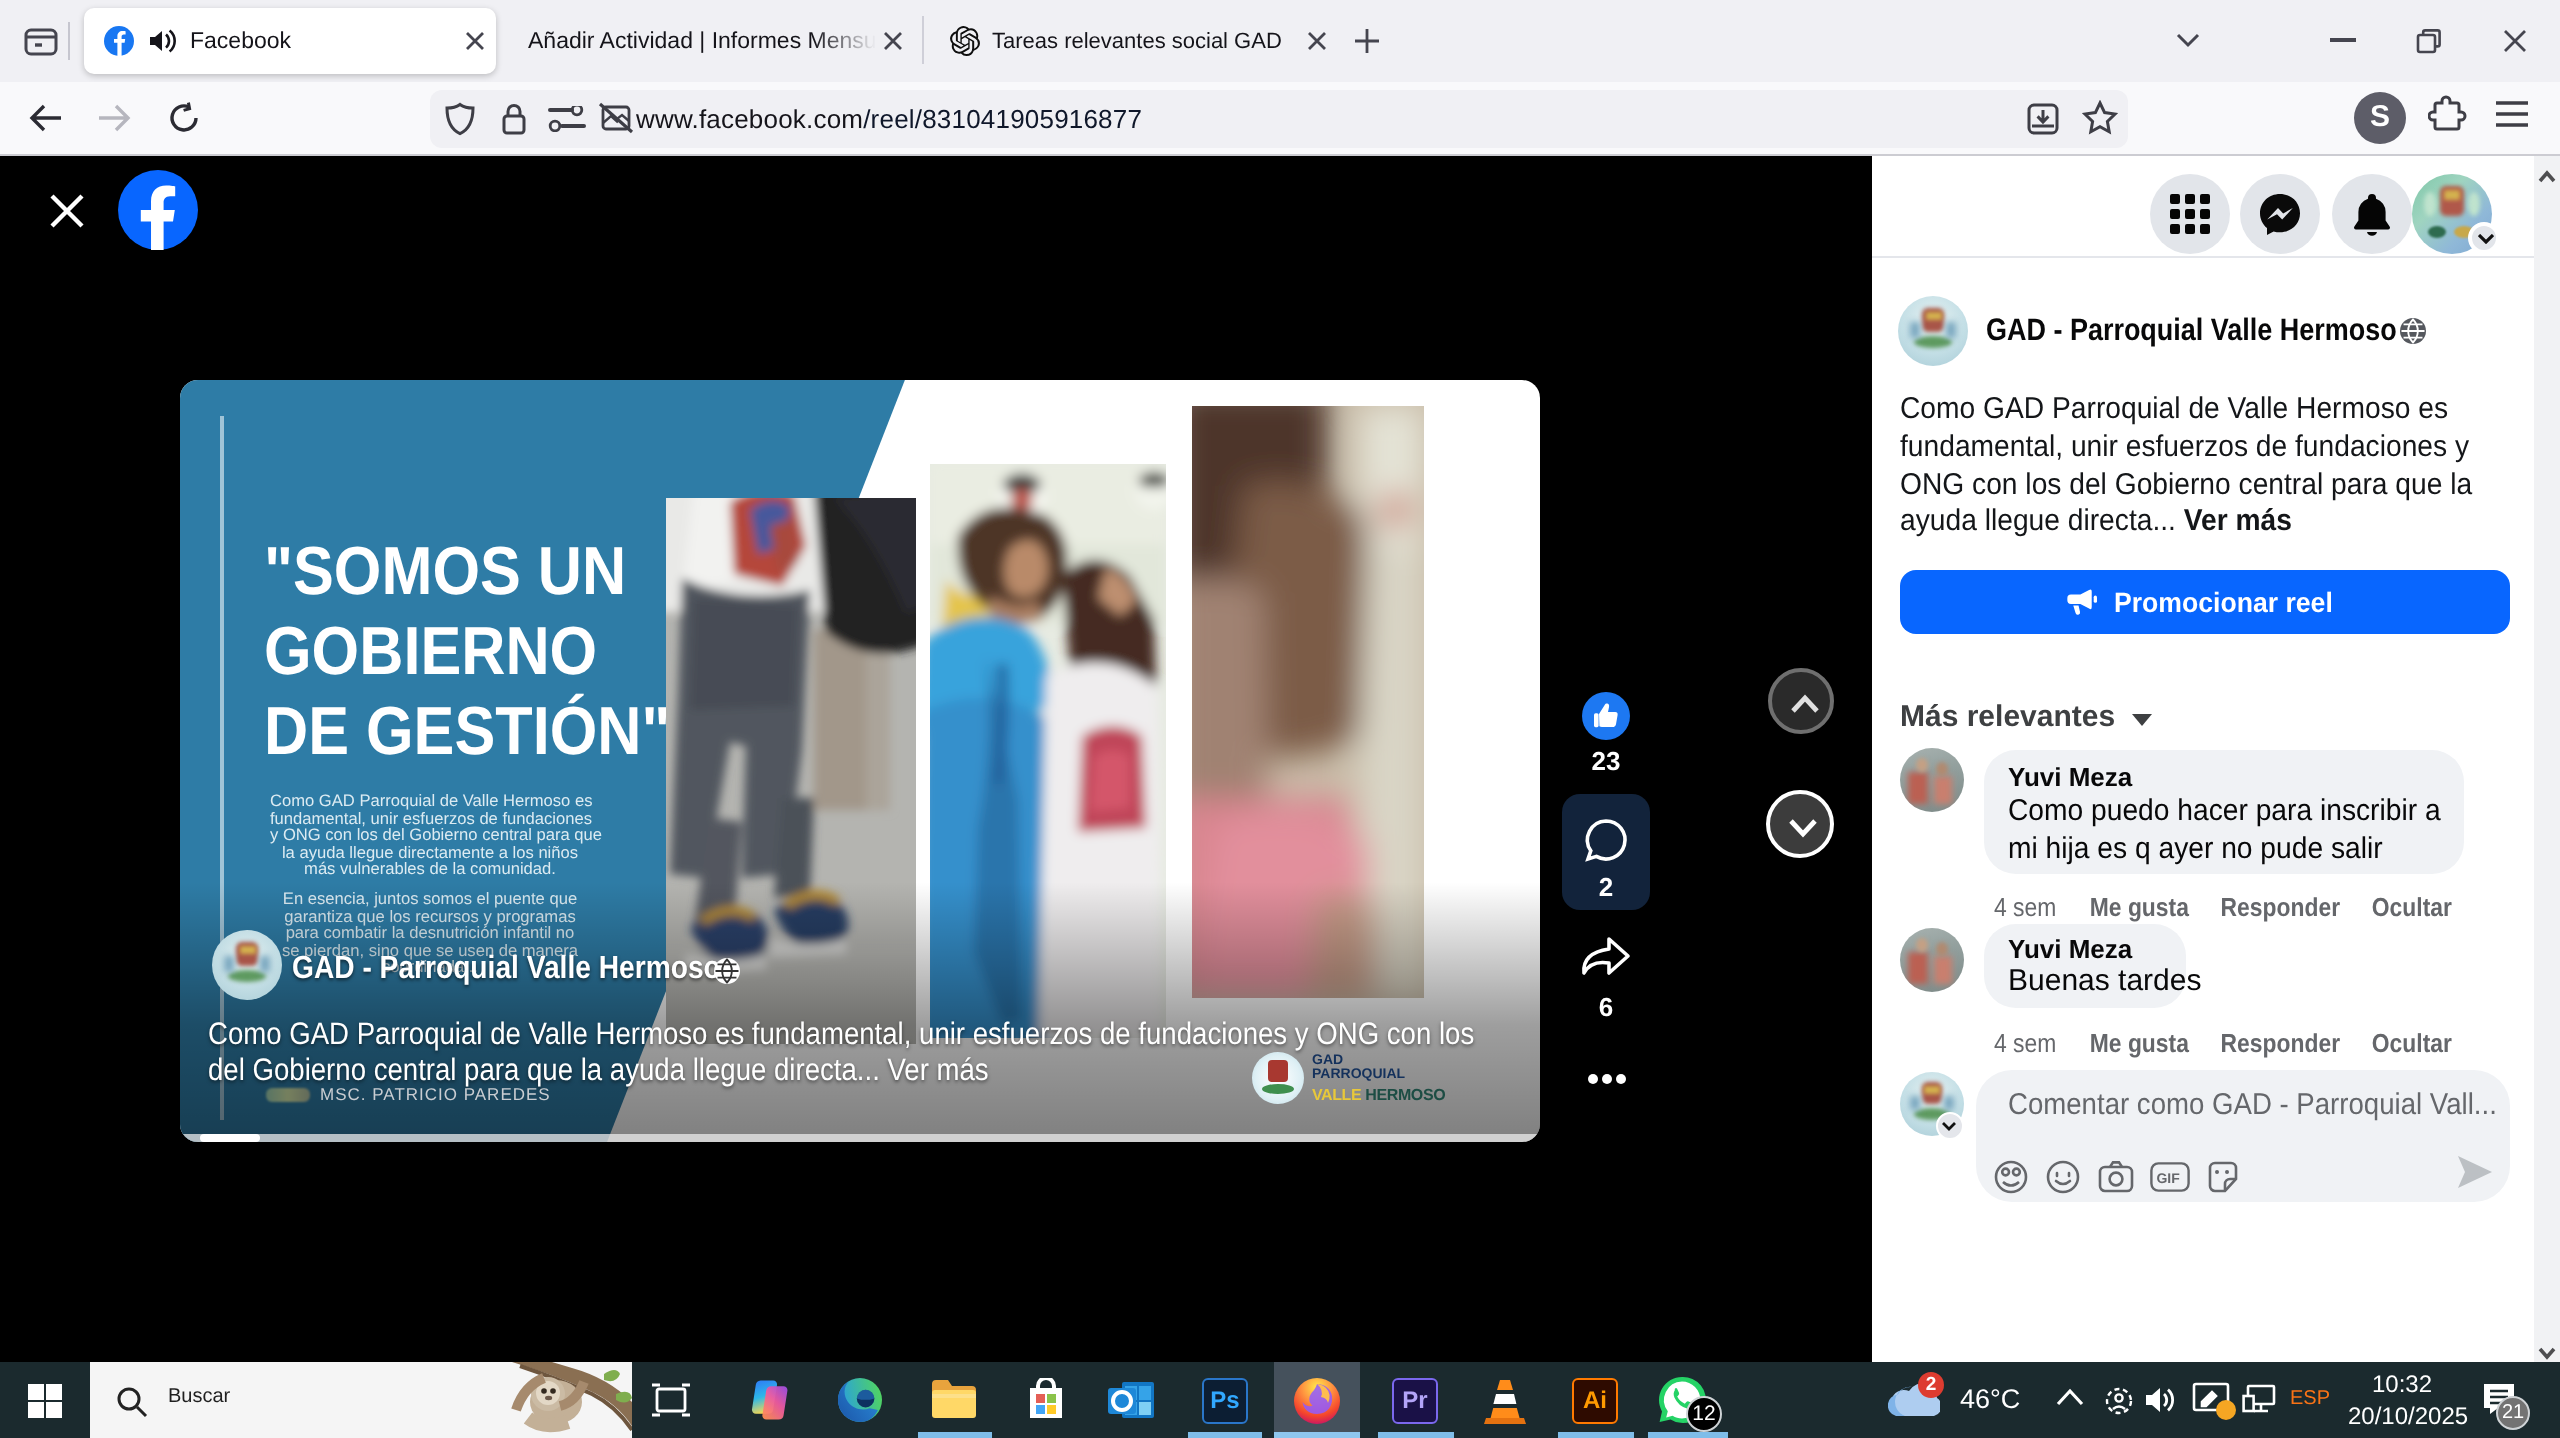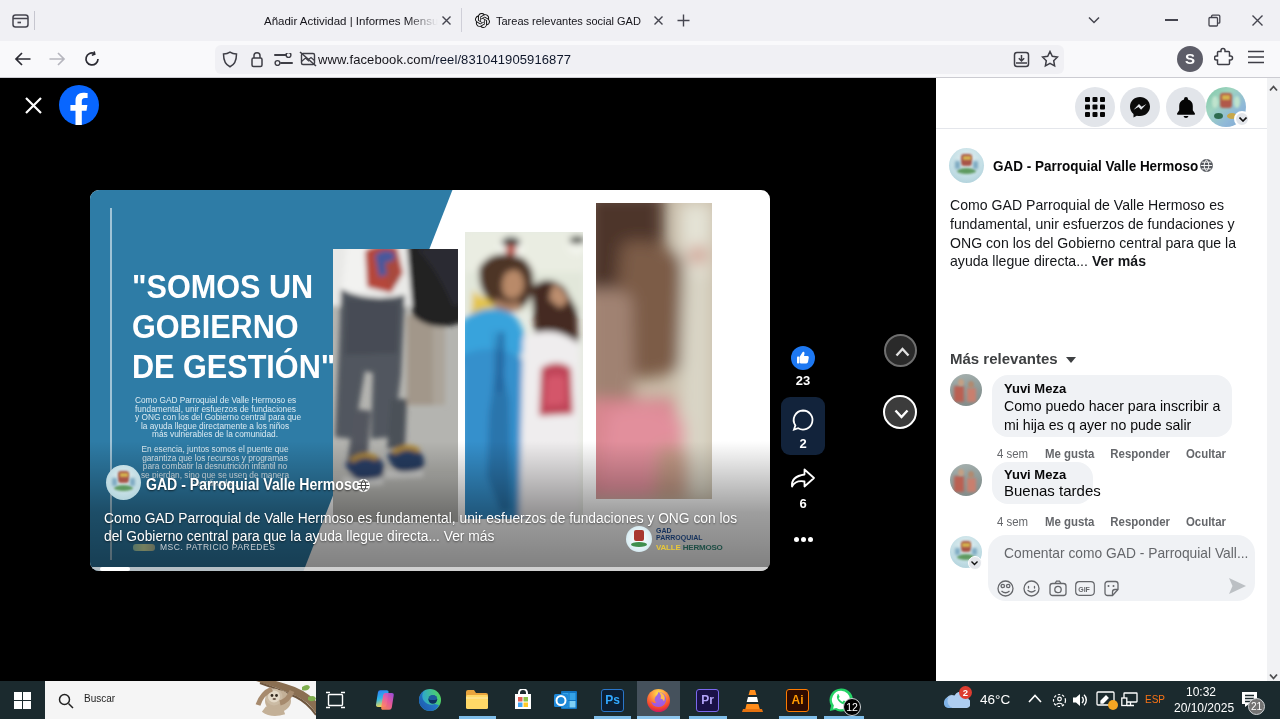--- a/index.html
+++ b/index.html
@@ -27,20 +27,34 @@
 <body>
 
 <div id="tabbar" class="abs">
 
   <svg class="abs" style="left:12px;top:13px" width="17" height="16" viewBox="0 0 17 16" fill="none" stroke="#45454f" stroke-width="1.5">
     <rect x="1" y="2" width="15" height="12" rx="2.5"></rect>
     <path d="M1 5.5 H16"></path>
     <path d="M5.5 9.5 H9" stroke-width="1.7"></path>
   </svg>
 
+  <div id="tab1" class="abs">
+    <svg class="abs" style="left:10px;top:9px" width="15" height="15" viewBox="0 0 15 15">
+      <circle cx="7.5" cy="7.5" r="7.5" fill="#1877f2"></circle>
+      <path d="M10.3 7.8 L10.6 5.9 H8.8 V4.7 c0-.55.27-1.08 1.13-1.08 h.87 V2.0 C10.8 1.92 10 1.85 9.3 1.85 c-1.6 0-2.6.95-2.6 2.66 V5.9 H5.0 v1.9 h1.7 V15 h2.1 V7.8 Z" fill="#fff" transform="translate(0,0.6)"></path>
+    </svg>
+    <svg class="abs" style="left:32px;top:10px" width="14" height="13" viewBox="0 0 14 13" fill="#15141a">
+      <path d="M1 4.5 H3.5 L7 1.5 V11.5 L3.5 8.5 H1 Z"></path>
+      <path d="M9 3.2 A4.4 4.4 0 0 1 9 9.8 M10.8 1.2 A6.8 6.8 0 0 1 10.8 11.8" stroke="#15141a" stroke-width="1.3" fill="none"></path>
+    </svg>
+    <div class="abs tabtxt" style="left:53px;top:11px;width:130px;font-size:11.5px">Facebook</div>
+    <svg class="abs" style="left:190px;top:11px" width="11" height="11" viewBox="0 0 11 11" stroke="#45454f" stroke-width="1.4">
+      <path d="M1.5 1.5 L9.5 9.5 M9.5 1.5 L1.5 9.5"></path>
+    </svg>
+  </div>
   <div id="tabsep" class="abs"></div>
 
   <div class="abs tabtxt" style="left:264px;top:15px;width:174px;font-size:11.5px;-webkit-mask-image:linear-gradient(90deg,#000 82%,transparent)">Añadir Actividad | Informes Mensual</div>
   <svg class="abs" style="left:441px;top:15px" width="11" height="11" viewBox="0 0 11 11" stroke="#45454f" stroke-width="1.4">
     <path d="M1.5 1.5 L9.5 9.5 M9.5 1.5 L1.5 9.5"></path>
   </svg>
   <div class="abs" style="left:461px;top:8px;width:1px;height:24px;background:#cfcfd8"></div>
 
   <svg class="abs" style="left:475px;top:13px" width="15" height="15" viewBox="0 0 24 24" fill="#0f0f0f">
     <path d="M22.28 9.82a5.98 5.98 0 0 0-.52-4.91 6.05 6.05 0 0 0-6.51-2.9A6.07 6.07 0 0 0 4.98 4.18a5.98 5.98 0 0 0-4 2.9 6.05 6.05 0 0 0 .75 7.1 5.98 5.98 0 0 0 .51 4.91 6.05 6.05 0 0 0 6.51 2.9A5.98 5.98 0 0 0 13.26 24a6.06 6.06 0 0 0 5.77-4.21 5.99 5.99 0 0 0 4-2.9 6.06 6.06 0 0 0-.75-7.07zm-9.02 12.61a4.48 4.48 0 0 1-2.88-1.04l.14-.08 4.78-2.76a.79.79 0 0 0 .39-.68v-6.74l2.02 1.17a.07.07 0 0 1 .04.05v5.58a4.5 4.5 0 0 1-4.49 4.5zm-9.66-4.13a4.47 4.47 0 0 1-.54-3.01l.14.09 4.78 2.76a.77.77 0 0 0 .78 0l5.84-3.37v2.33a.08.08 0 0 1-.03.06L9.74 19.95a4.5 4.5 0 0 1-6.14-1.65zM2.34 7.9a4.49 4.49 0 0 1 2.37-1.97v5.68a.77.77 0 0 0 .39.67l5.81 3.36-2.02 1.17a.08.08 0 0 1-.07 0L4 14.02A4.5 4.5 0 0 1 2.34 7.9zm16.6 3.86-5.83-3.39 2.02-1.16a.07.07 0 0 1 .07 0l4.83 2.79a4.49 4.49 0 0 1-.68 8.1v-5.68a.79.79 0 0 0-.41-.66zm2.01-3.02-.14-.09-4.77-2.78a.78.78 0 0 0-.79 0L9.41 9.23V6.9a.07.07 0 0 1 .03-.06l4.83-2.78a4.5 4.5 0 0 1 6.68 4.66zm-12.64 4.16-2.02-1.17a.08.08 0 0 1-.04-.06V6.1a4.5 4.5 0 0 1 7.38-3.45l-.14.08-4.78 2.76a.79.79 0 0 0-.39.68zm1.1-2.37 2.6-1.5 2.6 1.5v3l-2.6 1.5-2.6-1.5z"></path>
@@ -349,20 +363,28 @@
     <div class="abs" style="left:6px;top:13px;width:5px;height:8px;background:#7ba8c0;filter:blur(1.5px)"></div>
     <div class="abs" style="left:24px;top:13px;width:5px;height:8px;background:#7ba8c0;filter:blur(1.5px)"></div>
   </div>
   <div class="abs" style="left:993px;top:79px;font-size:15.5px;font-weight:bold;color:#080809;transform:scaleX(0.87);transform-origin:left top">GAD - Parroquial Valle Hermoso</div>
   <svg class="abs" style="left:1200px;top:81px" width="13" height="13" viewBox="0 0 14 14">
     <circle cx="7" cy="7" r="7" fill="#55585e"></circle>
     <path d="M7 .8 q2.6 2.6 2.6 6.2 T7 13.2 Q4.4 10.6 4.4 7 T7 .8 Z M.8 7 h12.4 M1.9 3.4 h10.2 M1.9 10.6 h10.2" fill="none" stroke="#fff" stroke-width="1"></path>
   </svg>
   <div class="abs" style="left:950px;top:118px;width:320px;font-size:15px;line-height:18.8px;color:#141619;white-space:nowrap;transform:scaleX(0.94);transform-origin:left top">Como GAD Parroquial de Valle Hermoso es<br>fundamental, unir esfuerzos de fundaciones y<br>ONG con los del Gobierno central para que la<br>ayuda llegue directa... <b>Ver más</b></div>
 
+  <div class="abs flex" style="left:950px;top:207px;width:305px;height:32px;border-radius:8px;background:#0866ff;justify-content:center">
+    <svg width="16" height="14" viewBox="0 0 19 17" fill="#fff" style="margin-right:8px">
+      <path d="M13.8 1.2 q1.6-1 1.6 1 V11.5 q0 2-1.6 1 L8.5 9.7 H2.8 a2.2 2.2 0 0 1-2.2-2.2 V6.2 A2.2 2.2 0 0 1 2.8 4 h5.7 Z"></path>
+      <path d="M4.2 10.6 h3.2 l.9 3.9 a1.4 1.4 0 0 1-2.75.6 Z"></path>
+      <rect x="16.6" y="4.6" width="2" height="4.4" rx="1"></rect>
+    </svg>
+    <span style="color:#fff;font-size:14px;font-weight:bold;transform:scaleX(0.95);transform-origin:left center;display:inline-block">Promocionar reel</span>
+  </div>
 
   <div class="abs flex" style="left:950px;top:272px;font-size:15px;font-weight:bold;color:#3e4042">Más relevantes
     <svg width="10" height="6" viewBox="0 0 10 6" fill="#3e4042" style="margin-left:8px;margin-top:2px">
         <path d="M0 0 H10 L5 6 Z"></path>
       </svg>
   </div>
 
   <div class="abs" style="left:950px;top:296px;width:32px;height:32px;border-radius:50%;background:linear-gradient(165deg,#a8b2b0 0%,#93a09e 40%,#7e8a88 100%);overflow:hidden">
     <div class="abs" style="left:4px;top:12px;width:10px;height:16px;background:#bb6052;filter:blur(1.5px)"></div>
     <div class="abs" style="left:17px;top:14px;width:9px;height:14px;background:#c97f6e;filter:blur(1.5px)"></div>

